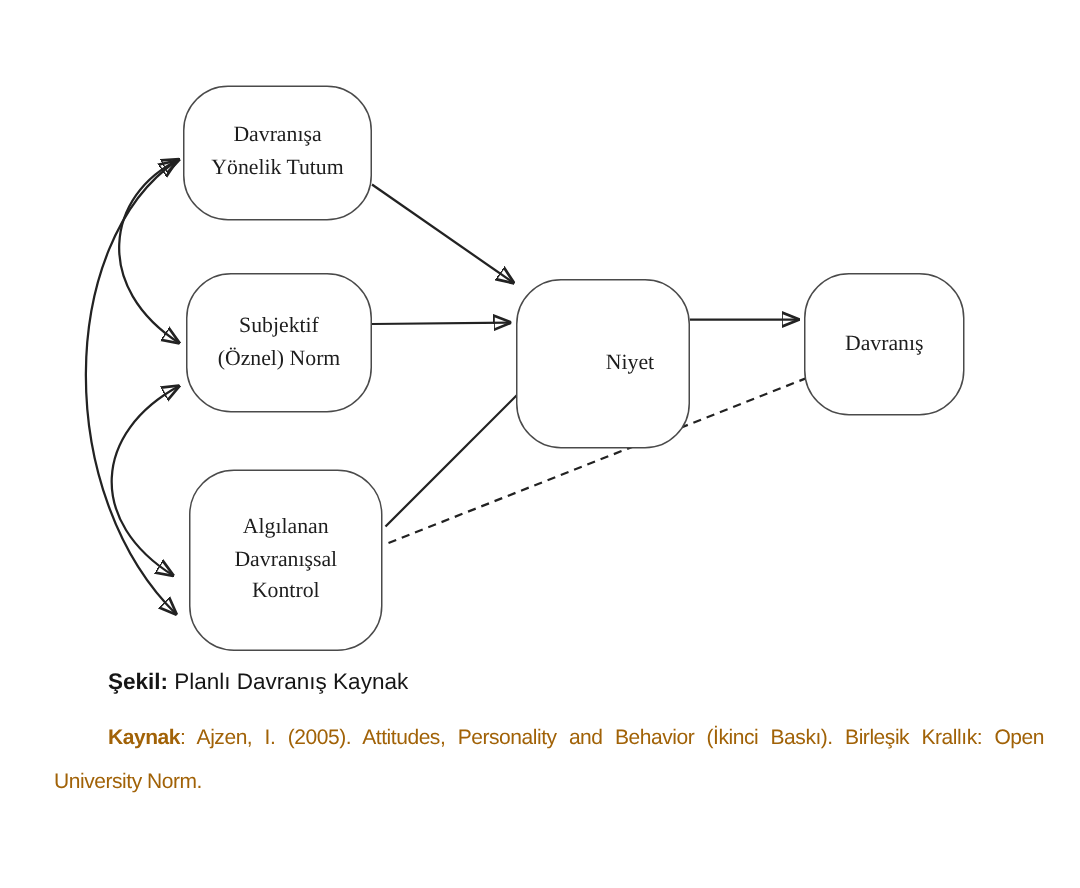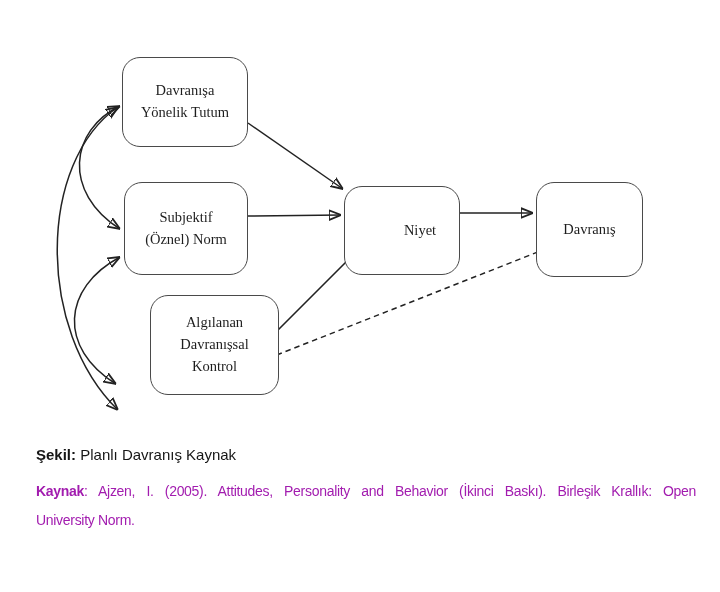--- a/index.html
+++ b/index.html
@@ -16,59 +16,59 @@
     position: absolute;
     left: 0; top: 0;
     width: 720px; height: 592px;
   }
   #arrows path { fill: none; stroke: #222222; stroke-width: 1.5; }
   #arrows path.dashed { stroke-dasharray: 5.5 4; }
   .node {
     position: absolute;
     box-sizing: border-box;
     border: 1.4px solid #4a4a4a;
-    border-radius: 18px;
+    border-radius: 30px;
     background: #ffffff;
     display: flex;
     align-items: center;
     justify-content: center;
     text-align: center;
     font-family: "Liberation Serif", serif;
     font-size: 14.5px;
     line-height: 1.5;
     color: #1d1d1d;
     white-space: pre-line;
   }
   #node-attitude   { left: 122px; top:  57px; width: 126px; height:  90px; }
   #node-subjnorm   { left: 124px; top: 182px; width: 124px; height:  93px; }
-  #node-pbc        { left: 126px; top: 295px; width: 129px; height: 100px; margin-left: 24px; }
-  #node-intention  { left: 344px; top: 186px; width: 116px; height:  89px; padding-left: 36px; }
+  #node-pbc        { left: 126px; top: 313px; width: 129px; height: 121px; }
+  #node-intention  { left: 344px; top: 186px; width: 116px; height:  113px; padding-left: 36px; }
   #node-behavior   { left: 536px; top: 182px; width: 107px; height:  95px; }
   .caption-line {
     position: absolute;
     left: 36px;
     font-size: 15px;
     color: #161616;
   }
   #sekil-caption { top: 446px; }
   .src-block {
     position: absolute;
     left: 36px; top: 483px;
     width: 660px;
     font-size: 14px;
     letter-spacing: -0.3px;
-    color: #a21caf;
+    color: #a16207;
   }
   .src-line1 {
     text-align: justify;
     text-align-last: justify;
     white-space: nowrap;
   }
   .src-line2 { margin-top: 13px; text-align: left; }
-  b { font-weight: bold; }
+  b { font-weight: bold; margin-left: 36px; }
 </style>
 </head>
 <body>
 
 <div id="screen">
 
   <svg id="arrows" viewBox="0 0 720 592" xmlns="http://www.w3.org/2000/svg">
     <defs>
       <marker id="ah" viewBox="0 0 10 10" refX="10" refY="5" markerWidth="12" markerHeight="12" markerUnits="userSpaceOnUse" orient="auto-start-reverse">
         <path d="M0,1 L10,5 L0,9 Z" fill="#222222" stroke="none"></path>

